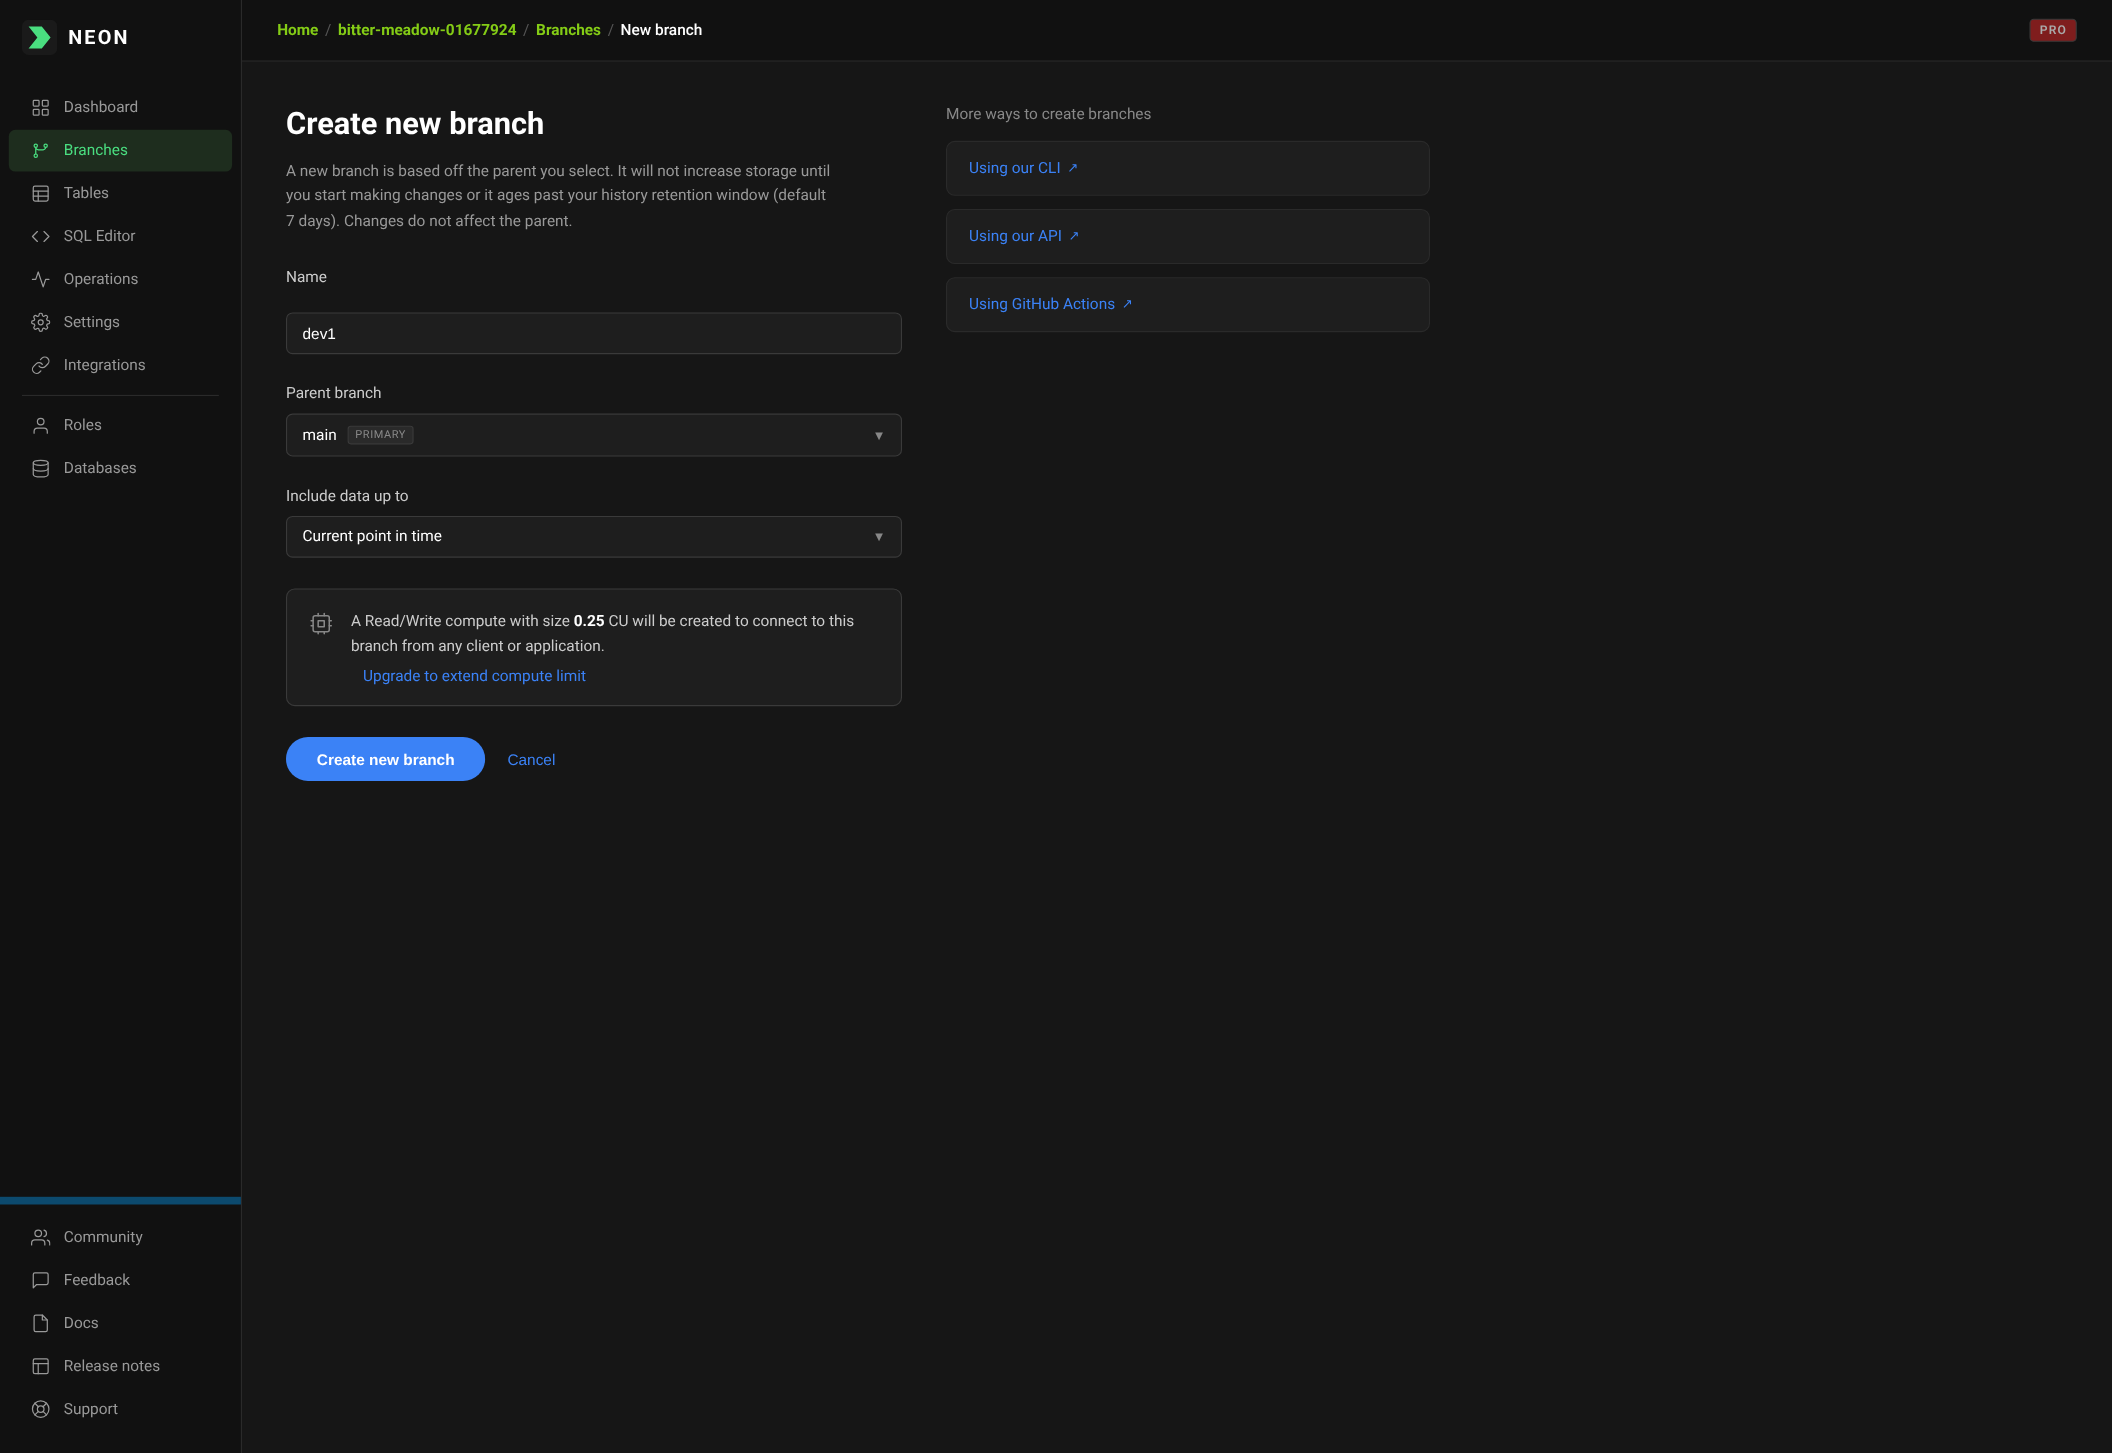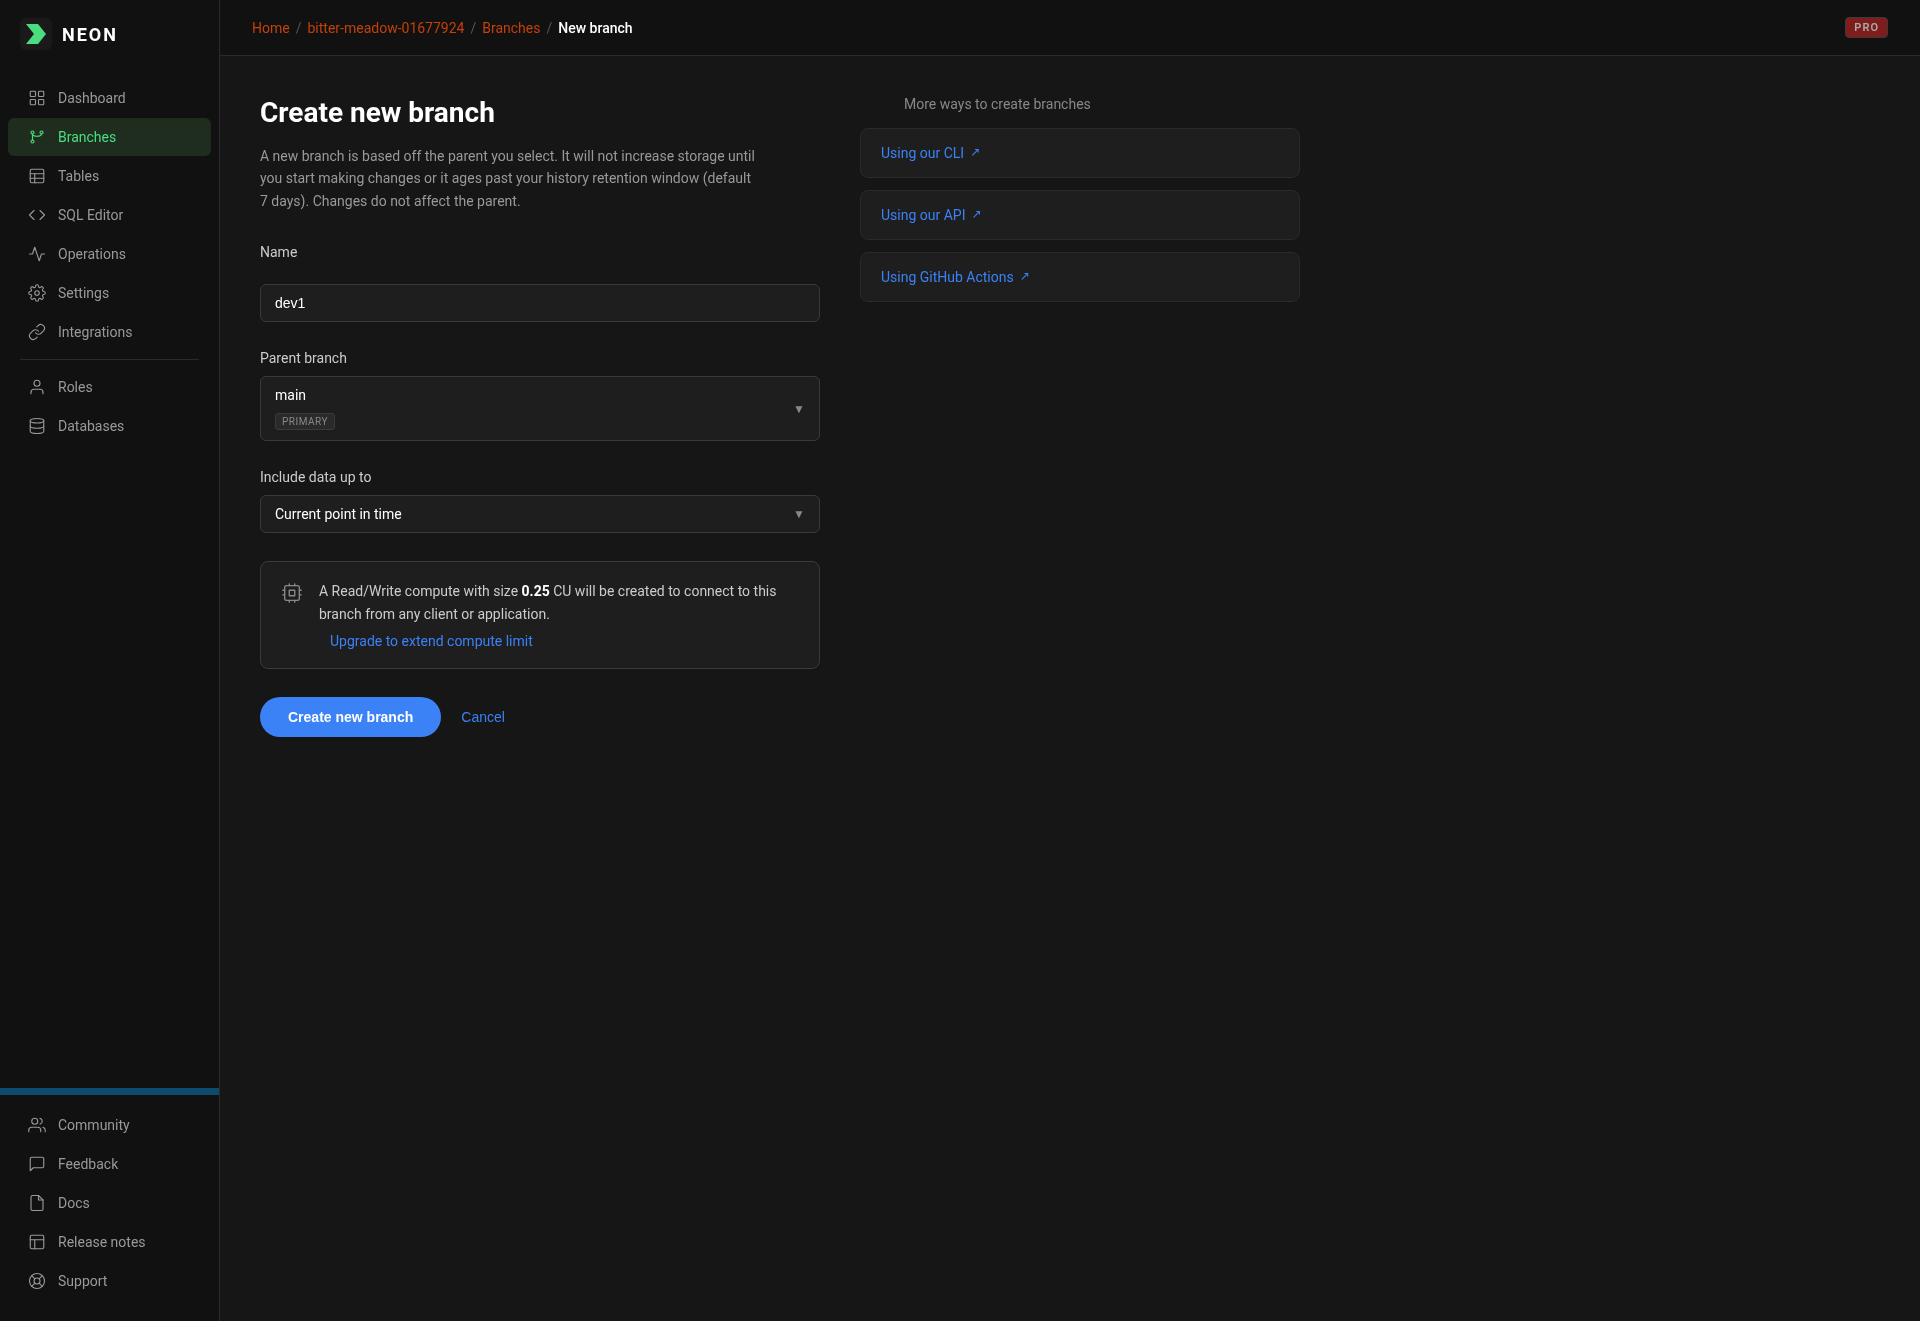--- a/index.html
+++ b/index.html
@@ -110,22 +110,23 @@
       gap: 6px;
       font-size: 14px;
       color: #888;
     }
 
     .breadcrumb-separator {
       color: #555;
     }
 
     .breadcrumb-link {
-      color: #c2410c;
+      color: #84cc16;
       cursor: pointer;
+      font-weight: bold;
     }
 
     .breadcrumb-current {
       color: #ffffff;
       font-weight: 500;
     }
 
     .pro-badge {
       background: #7f1d1d;
       color: #aaa;
@@ -197,23 +198,22 @@
       color: #ffffff;
       font-size: 14px;
       cursor: pointer;
       display: flex;
       align-items: center;
       justify-content: space-between;
     }
 
     .select-value {
       display: flex;
-      align-items: flex-start;
+      align-items: center;
       gap: 10px;
-      flex-direction: column;
     }
 
     .primary-badge {
       background: #2a2a2a;
       color: #888;
       font-size: 10px;
       padding: 2px 6px;
       border-radius: 3px;
       border: 1px solid #3a3a3a;
       letter-spacing: 0.5px;
@@ -293,21 +293,20 @@
     .right-panel {
       width: 440px;
       flex-shrink: 0;
     }
 
     .more-ways-title {
       font-size: 14px;
       color: #888;
       margin-bottom: 16px;
       font-weight: 400;
-      margin-left: 44px;
     }
 
     .more-ways-card {
       background: #1e1e1e;
       border: 1px solid #2a2a2a;
       border-radius: 8px;
       padding: 16px 20px;
       margin-bottom: 12px;
       cursor: pointer;
     }

